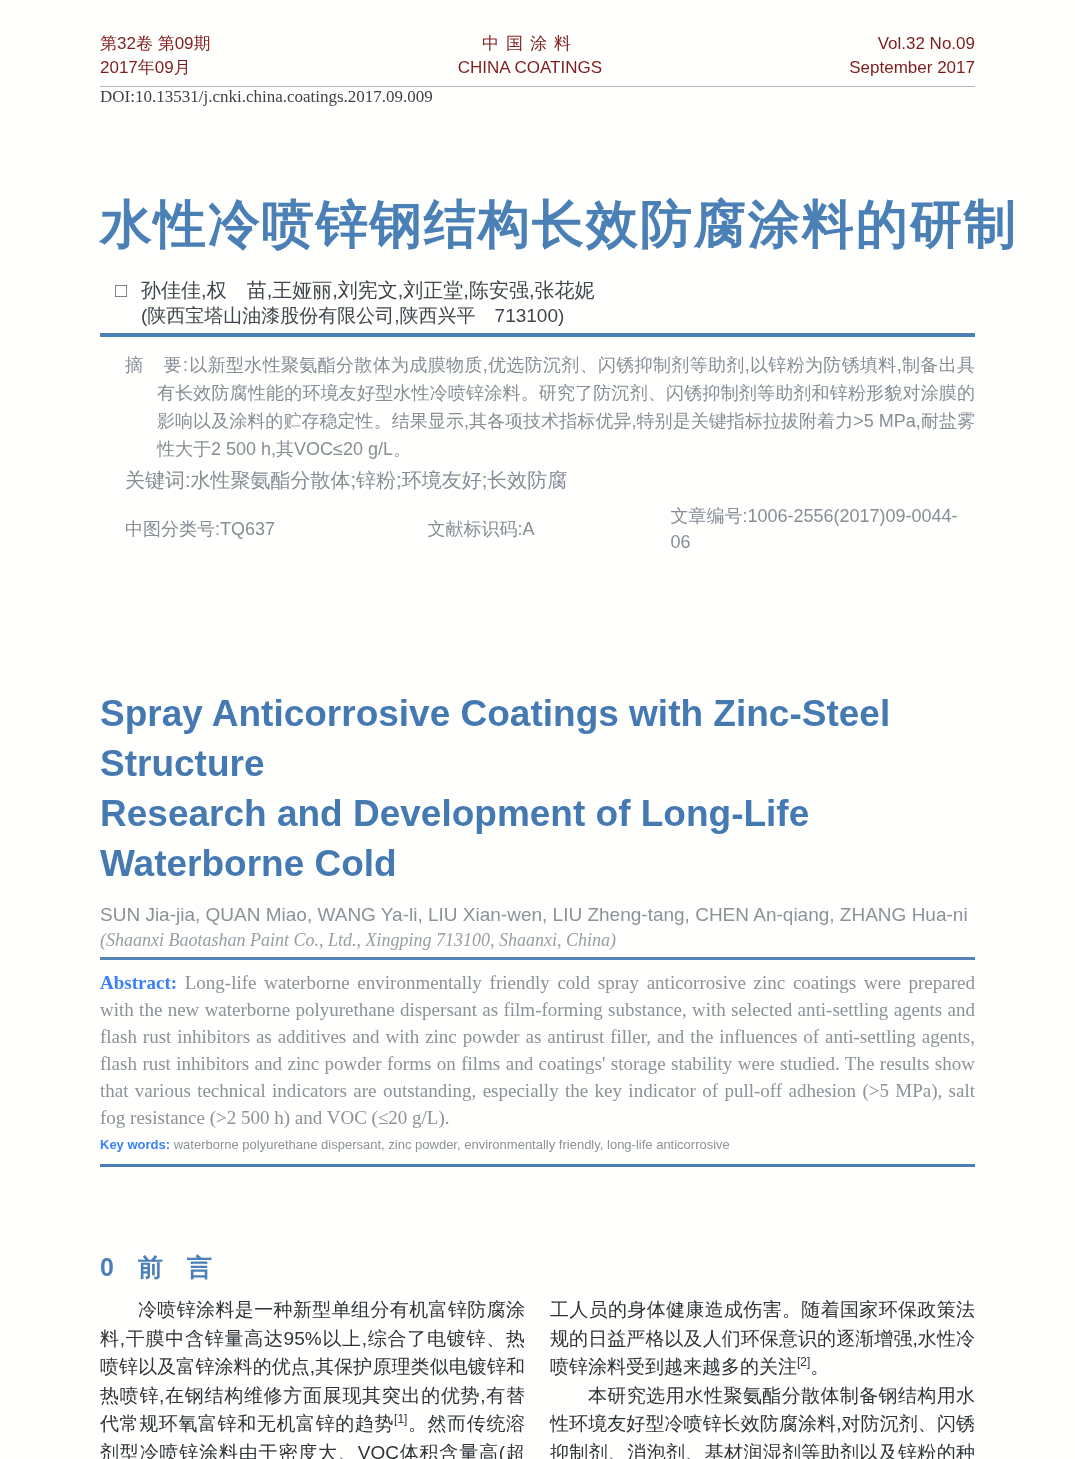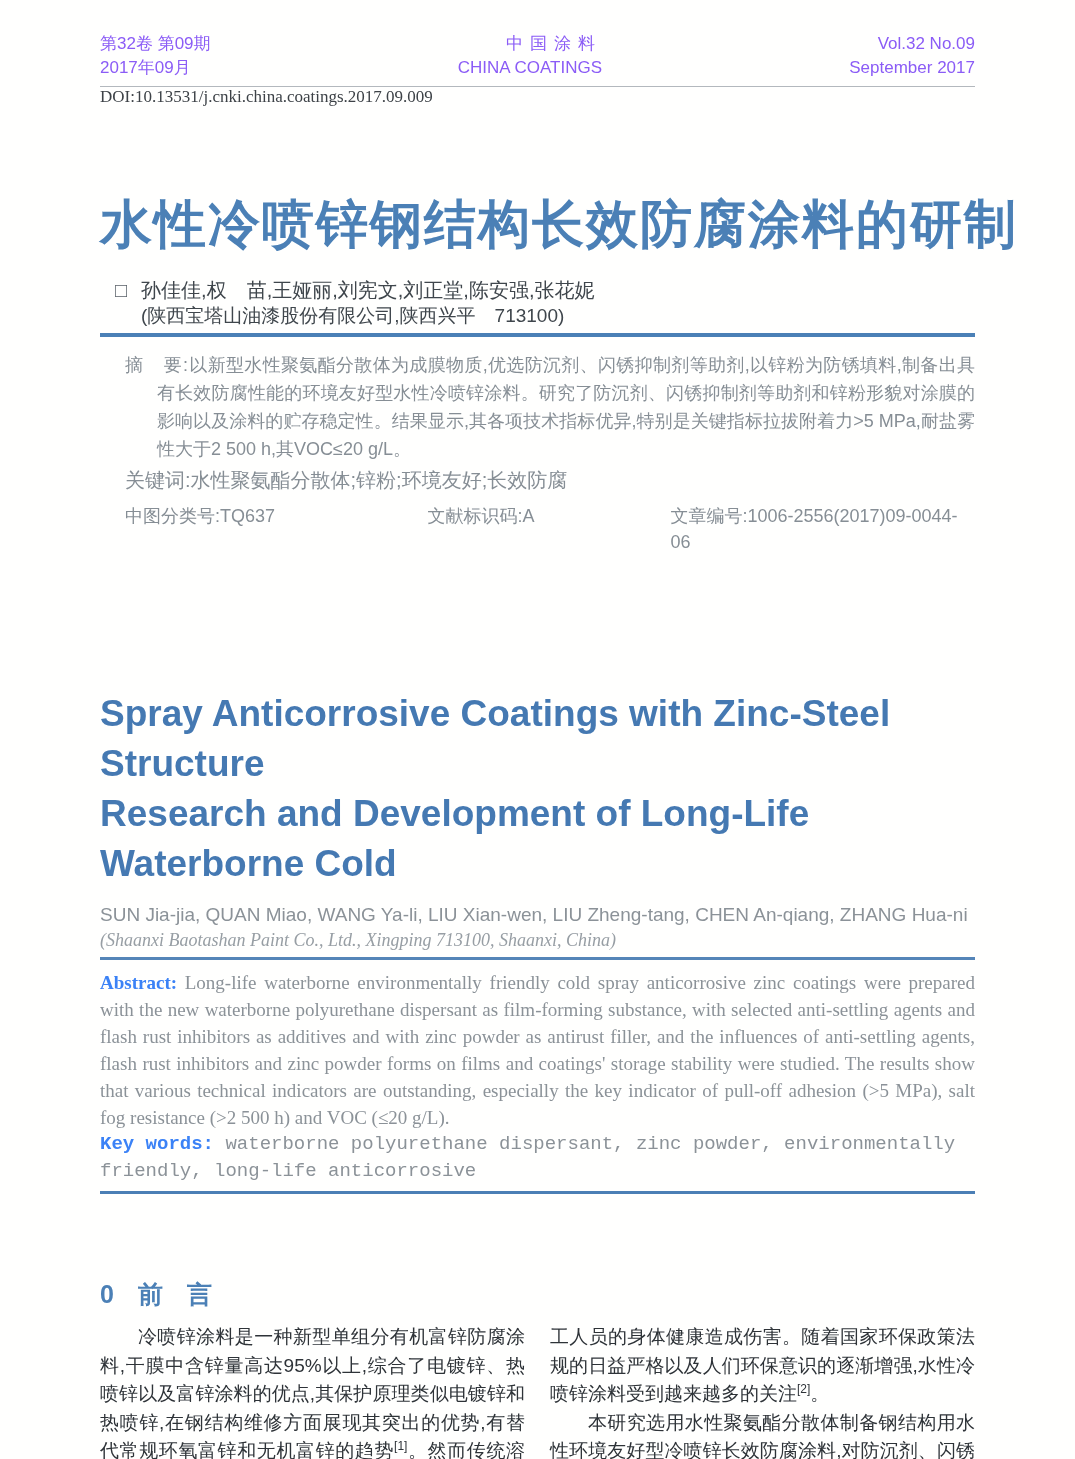--- a/index.html
+++ b/index.html
@@ -9,24 +9,24 @@
     width: 1075px;
     height: 1459px;
     margin: 0 auto;
     background: #fffffe;
     font-family: "Liberation Sans", sans-serif;
     overflow: hidden;
   }
   .content { padding: 32px 100px 0 100px; }
 
   
-  .journal-header { display: flex; justify-content: space-between; color: #8b5cf6; font-size: 17px; line-height: 24px; }
+  .journal-header { display: flex; justify-content: space-between; color: #7f1d1d; font-size: 17px; line-height: 24px; }
   .hdr-col.center { text-align: center; }
   .hdr-col.right  { text-align: right; }
-  .hdr-cn { letter-spacing: 7px; text-align: right; }
+  .hdr-cn { letter-spacing: 7px; }
   .hdr-rule { border-top: 1px solid #b3b8bd; margin-top: 6px; }
   .doi { font-family: "Liberation Serif", serif; color: #3d4247; font-size: 17px; }
 
   
   .title-cn {
     margin-top: 84px;
     color: #4b80b6;
     font-size: 52px;
     font-weight: bold;
     letter-spacing: 2px;
@@ -36,40 +36,40 @@
   .authors-cn { margin-top: 20px; padding-left: 15px; color: #3f464c; font-size: 20px; line-height: 26px; }
   .authors-cn .marker { display: inline-block; margin-right: 14px; color: #5a6168; }
   .affil-cn { padding-left: 41px; color: #3f464c; font-size: 19px; line-height: 26px; }
   .blue-rule-thick { border-top: 4px solid #4b80b6; margin-top: 4px; }
 
   
   .abstract-cn { margin-top: 14px; color: #868e95; font-size: 18px; }
   .abstract-cn .para { padding-left: 57px; text-indent: -32px; line-height: 28px; text-align: justify; }
   .abstract-cn .label { letter-spacing: 1px; }
   .keywords-cn { margin-top: 3px; padding-left: 25px; line-height: 28px; color: #868e95; font-size: 20px; }
-  .clc-row { margin-top: 9px; padding-left: 25px; display: flex; color: #868e95; font-size: 18px; line-height: 26px; }
+  .clc-row { margin-top: 9px; padding-left: 25px; display: flex; color: #868e95; font-size: 18px; line-height: 26px; align-items: center; }
   .clc-row .clc-item-1 { width: 305px; }
   .clc-row .clc-item-2 { width: 245px; }
 
   
   .title-en {
     margin-top: 134px;
     color: #4579b2;
     font-size: 37px;
     font-weight: bold;
     line-height: 50px;
   }
   .authors-en { margin-top: 13px; color: #8b9298; font-size: 19px; line-height: 25px; }
   .affil-en { font-family: "Liberation Serif", serif; font-style: italic; color: #979ea4; font-size: 18px; line-height: 26px; }
   .blue-rule-en { border-top: 3px solid #5585b8; margin-top: 4px; }
 
   
   .abstract-en { margin-top: 9px; font-family: "Liberation Serif", serif; color: #8b9298; font-size: 19px; line-height: 27px; text-align: justify; }
   .abstract-en .label, .keywords-en .label { font-weight: bold; color: #3b82f6; }
-  .keywords-en { font-family: Liberation Mono, monospace; color: #8b9298; font-size: 19px; line-height: 27px; }
+  .keywords-en { font-family: Liberation Sans, sans-serif; color: #8b9298; font-size: 13px; line-height: 27px; }
   .blue-rule-kw { border-top: 3px solid #4b7fb5; margin-top: 6px; }
 
   
   .section-heading { margin-top: 84px; color: #4b80b6; font-size: 25px; font-weight: bold; }
   .section-heading .sec-num { margin-right: 24px; }
   .section-heading .sec-title { letter-spacing: 24px; }
   .body-cols { margin-top: 12px; display: flex; gap: 25px; color: #2e3338; font-size: 19px; line-height: 28.5px; }
   .col { width: 425px; text-align: justify; }
   .col p.indent { text-indent: 2em; }
   sup.ref { font-size: 12px; vertical-align: super; line-height: 0; }

